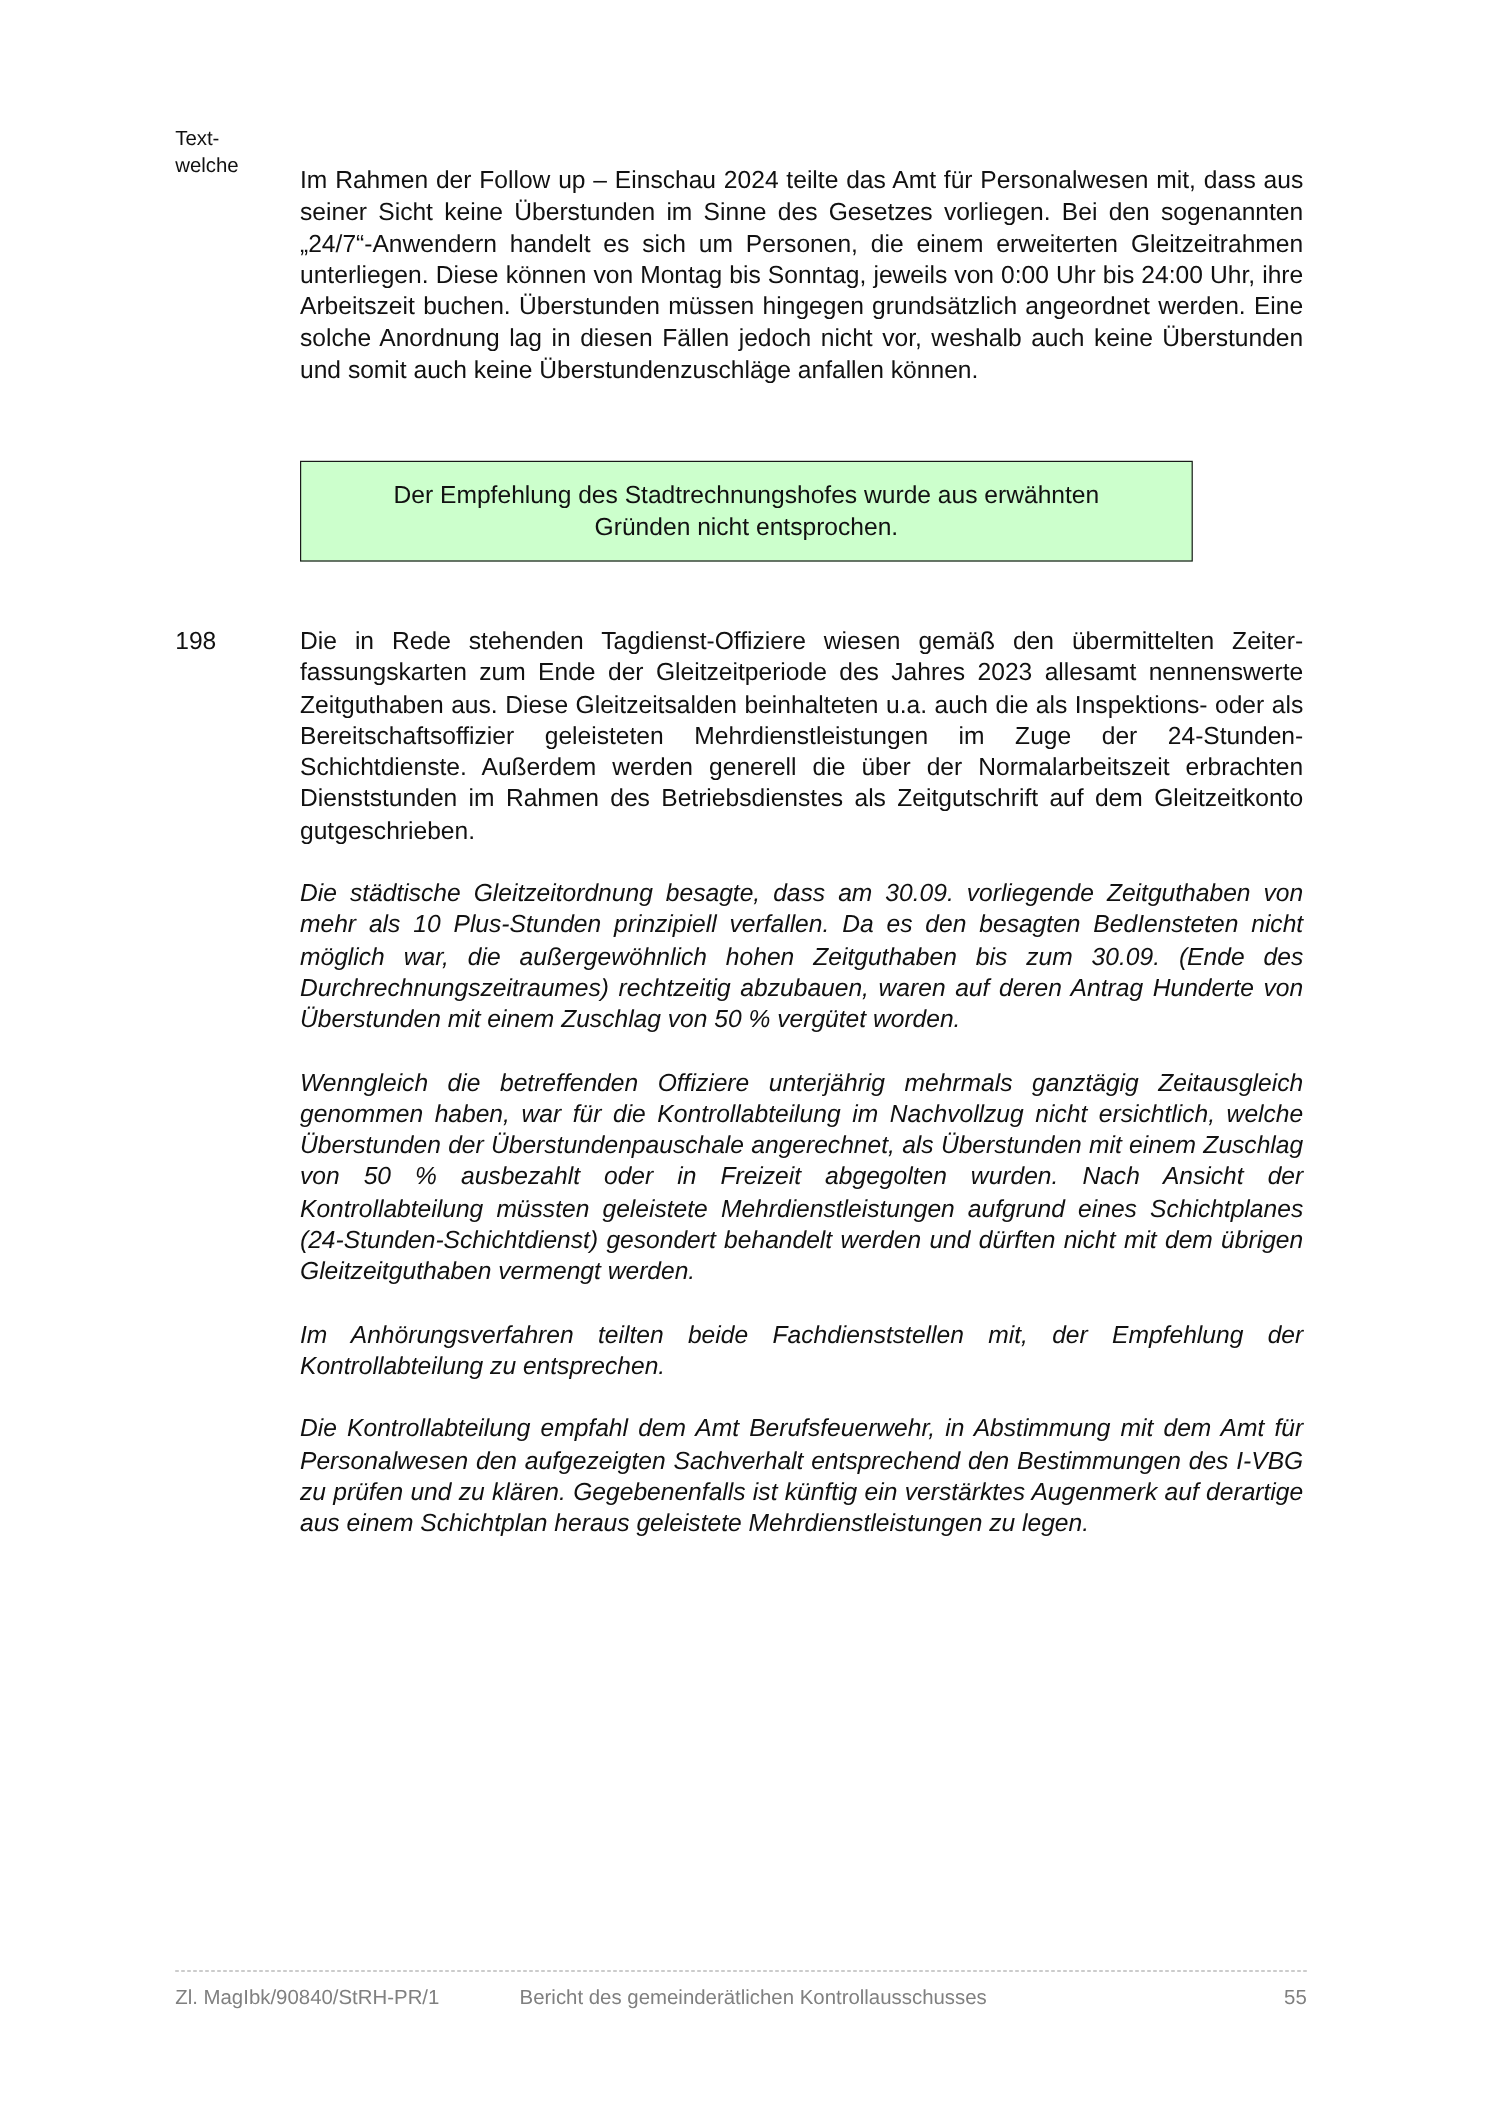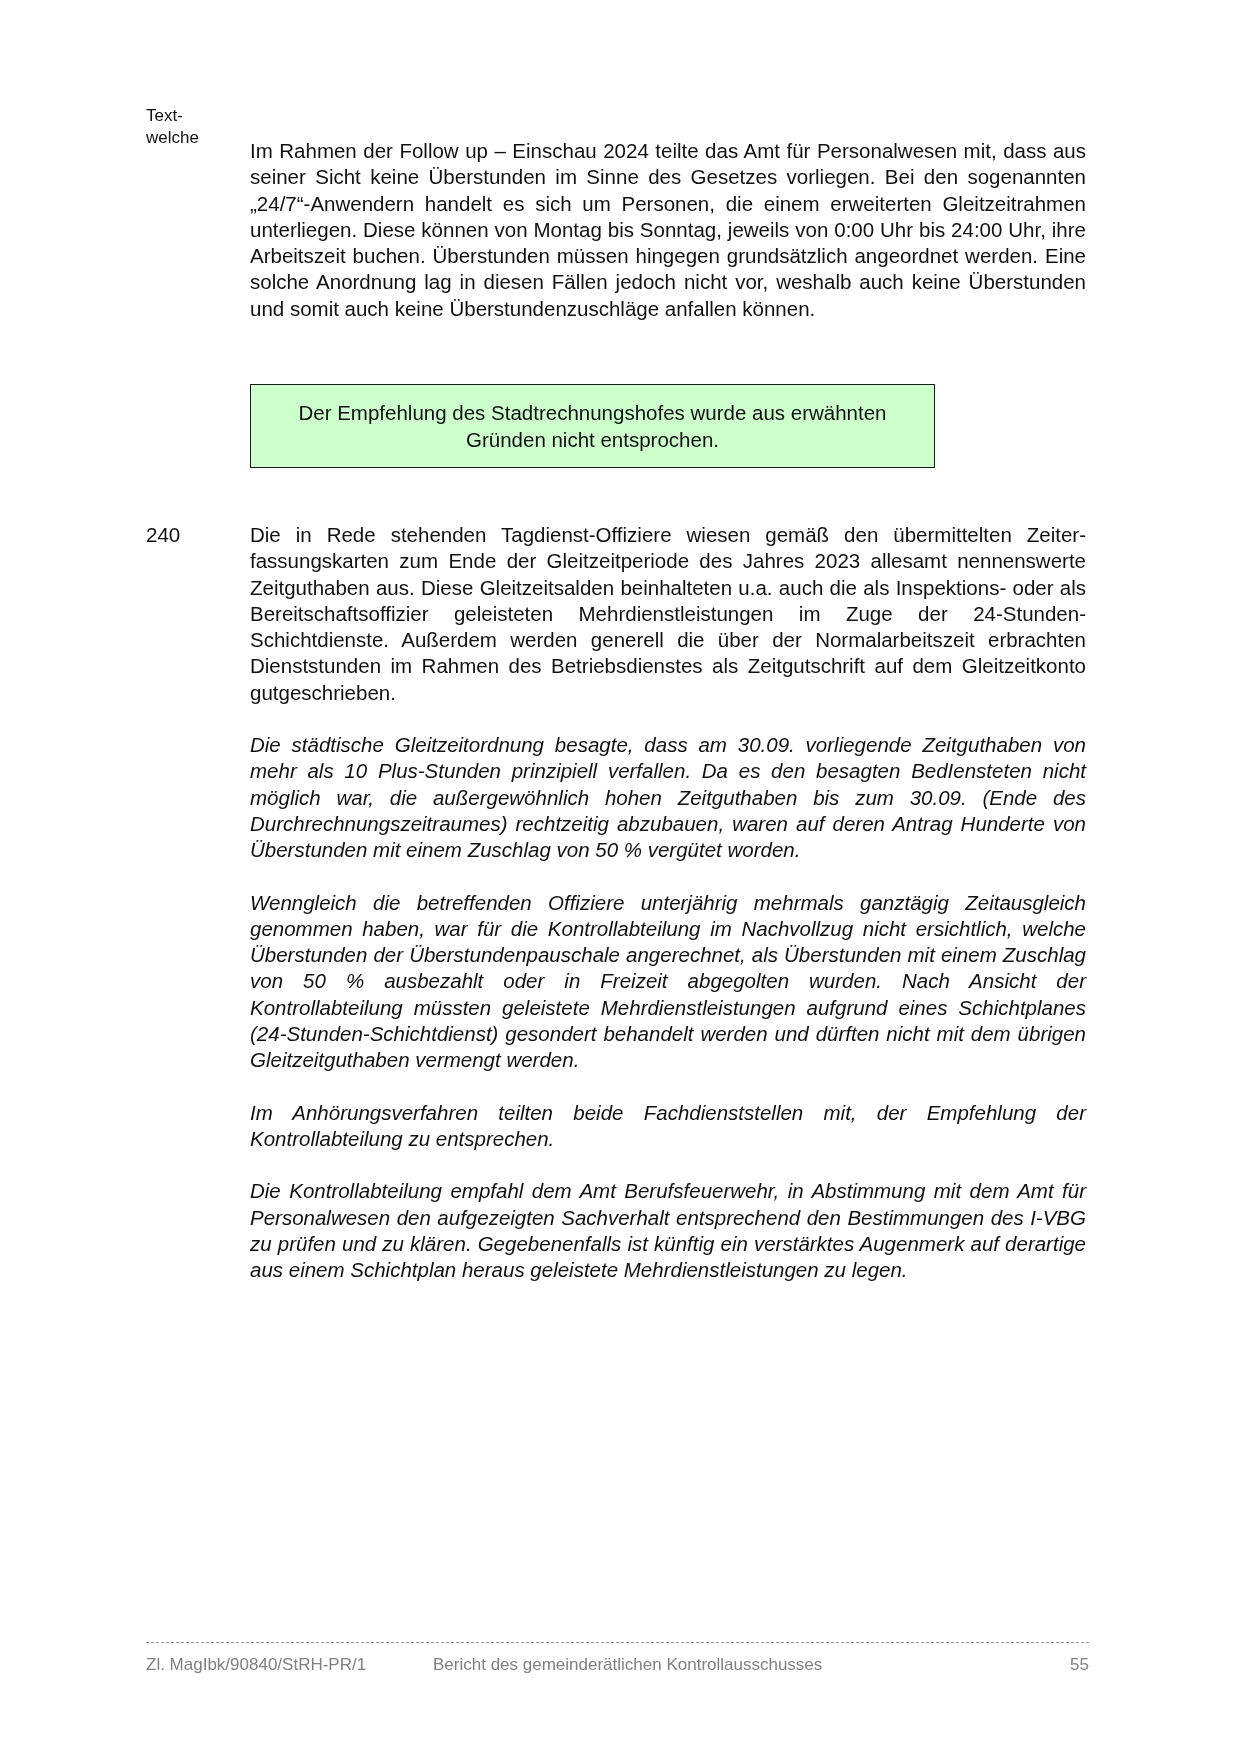--- a/index.html
+++ b/index.html
@@ -41,21 +41,21 @@
       text-align-last: left;
     }
     .para + .para { margin-top: 26px; font-style: italic; }
 
     #p-intro { top: 138px; }
 
     .result-box {
       position: absolute;
       left: 250px;
       top: 384px;
-      width: 685px;
+      width: 744px;
       height: 84px;
       background: #ccffcc;
       border: 1.5px solid #1a1a1a;
       box-sizing: border-box;
       display: flex;
       align-items: center;
       justify-content: center;
       text-align: center;
       font-size: 20.5px;
       line-height: 27px;
@@ -101,21 +101,21 @@
 </div>
 
 <div class="content" id="p-intro">
   <p class="para">Im Rahmen der Follow up – Einschau 2024 teilte das Amt für Personalwesen mit, dass aus seiner Sicht keine Überstunden im Sinne des Gesetzes vorliegen. Bei den sogenannten „24/7“-Anwendern handelt es sich um Personen, die einem erweiter­ten Gleitzeitrahmen unterliegen. Diese können von Montag bis Sonntag, jeweils von 0:00 Uhr bis 24:00 Uhr, ihre Arbeitszeit buchen. Überstunden müssen hingegen grundsätzlich angeordnet werden. Eine solche Anordnung lag in diesen Fällen jedoch nicht vor, weshalb auch keine Überstunden und somit auch keine Über­stundenzuschläge anfallen können.</p>
 </div>
 
 <div class="result-box">
   <span>Der Empfehlung des Stadtrechnungshofes wurde aus erwähnten Gründen nicht entsprochen.</span>
 </div>
 
-<div class="section-number" id="section-131">240</div>
+<div class="section-number" id="section-131">198</div>
 
 <div class="content" style="top:522px;">
   <p class="para">Die in Rede stehenden Tagdienst-Offiziere wiesen gemäß den übermittelten Zeiter­fassungskarten zum Ende der Gleitzeitperiode des Jahres 2023 allesamt nennens­werte Zeitguthaben aus. Diese Gleitzeitsalden beinhalteten u.a. auch die als Inspektions- oder als Bereitschaftsoffizier geleisteten Mehrdienstleistungen im Zuge der 24-Stunden-Schichtdienste. Außerdem werden generell die über der Normal­arbeitszeit erbrachten Dienststunden im Rahmen des Betriebsdienstes als Zeitgut­schrift auf dem Gleitzeitkonto gutgeschrieben.</p>
   <p class="para">Die städtische Gleitzeitordnung besagte, dass am 30.09. vorliegende Zeitguthaben von mehr als 10 Plus-Stunden prinzipiell verfallen. Da es den besagten BedIens­teten nicht möglich war, die außergewöhnlich hohen Zeitguthaben bis zum 30.09. (Ende des Durchrechnungszeitraumes) rechtzeitig abzubauen, waren auf deren Antrag Hunderte von Überstunden mit einem Zuschlag von 50 % vergütet worden.</p>
   <p class="para">Wenngleich die betreffenden Offiziere unterjährig mehrmals ganztägig Zeitausgleich genommen haben, war für die Kontrollabteilung im Nachvollzug nicht ersichtlich, welche Überstunden der Überstundenpauschale angerechnet, als Überstunden mit einem Zuschlag von 50 % ausbezahlt oder in Freizeit abgegolten wurden. Nach Ansicht der Kontrollabteilung müssten geleistete Mehrdienstleistungen aufgrund eines Schichtplanes (24-Stunden-Schichtdienst) gesondert behandelt werden und dürften nicht mit dem übrigen Gleitzeitguthaben vermengt werden.</p>
   <p class="para">Im Anhörungsverfahren teilten beide Fachdienststellen mit, der Empfehlung der Kontrollabteilung zu entsprechen.</p>
   <p class="para">Die Kontrollabteilung empfahl dem Amt Berufsfeuerwehr, in Abstimmung mit dem Amt für Personalwesen den aufgezeigten Sachverhalt entsprechend den Bestimmungen des I-VBG zu prüfen und zu klären. Gegebenenfalls ist künftig ein verstärktes Augenmerk auf derartige aus einem Schichtplan heraus geleistete Mehr­dienstleistungen zu legen.</p>
 </div>
 
 <div class="footer-rule"></div>

